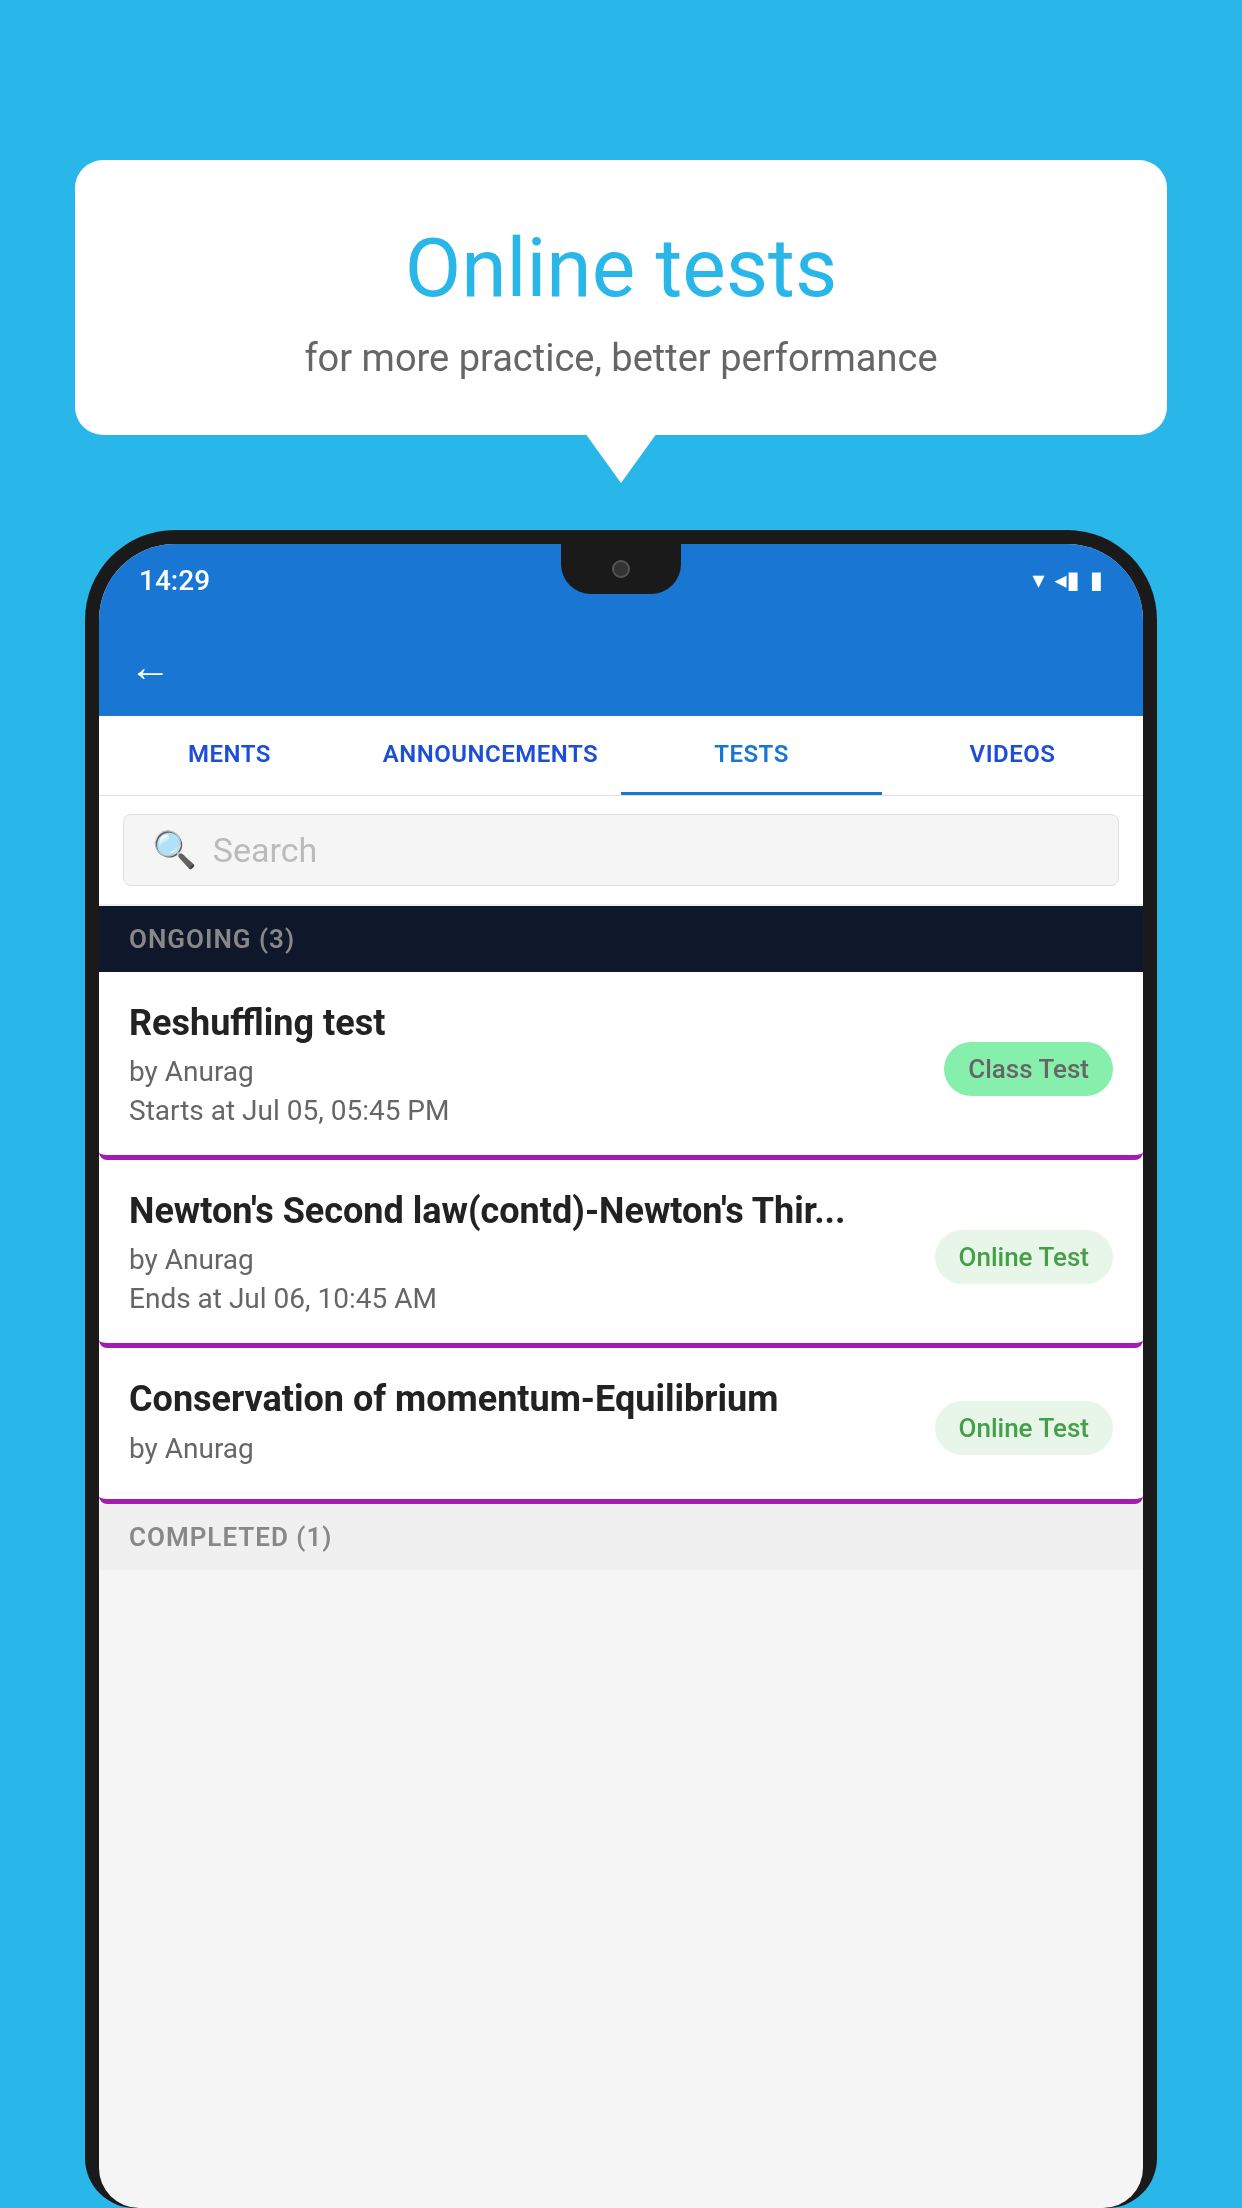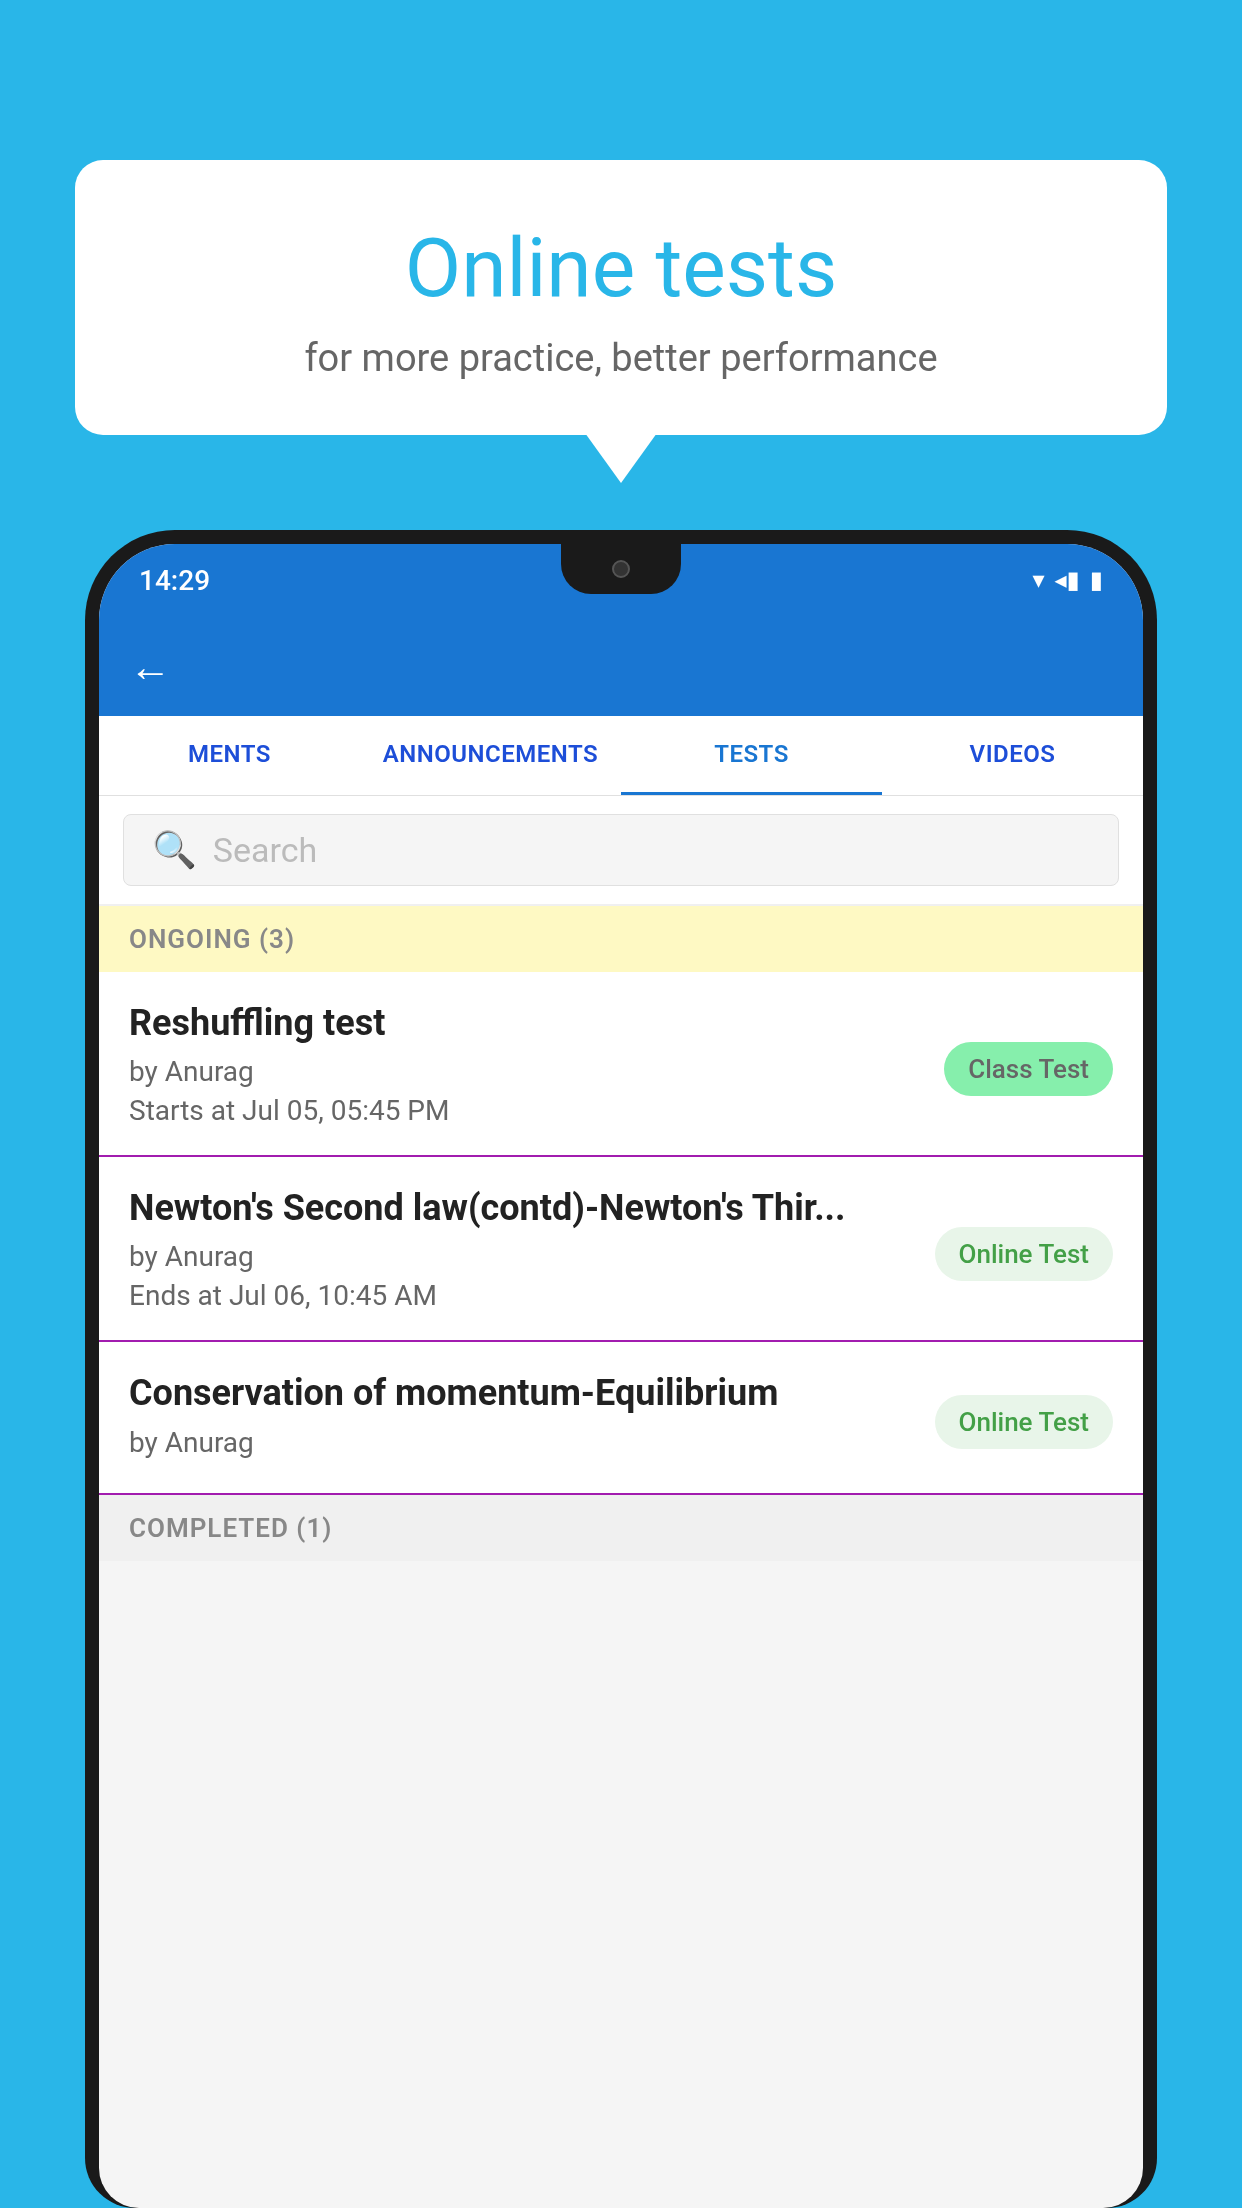--- a/index.html
+++ b/index.html
@@ -191,38 +191,39 @@
       font-size: 36px;
       color: #999;
     }
     .search-text {
       font-size: 34px;
       color: #bbb;
     }
 
     
     .section-header {
-      background: #fef9c3;
+      background: #0f172a;
       padding: 18px 30px;
       font-size: 26px;
       color: #888;
       font-weight: 600;
       letter-spacing: 1px;
     }
 
     
     .test-list {
       background: white;
     }
     .test-item {
       padding: 30px 30px 28px;
-      border-bottom: 2px solid #a21caf;
+      border-bottom: 5px solid #a21caf;
       display: flex;
       align-items: flex-start;
       min-height: 150px;
+      border-radius: 8px;
     }
     .test-info {
       flex: 1;
       margin-right: 20px;
     }
     .test-name {
       font-size: 36px;
       font-weight: 700;
       color: #222;
       margin-bottom: 10px;

